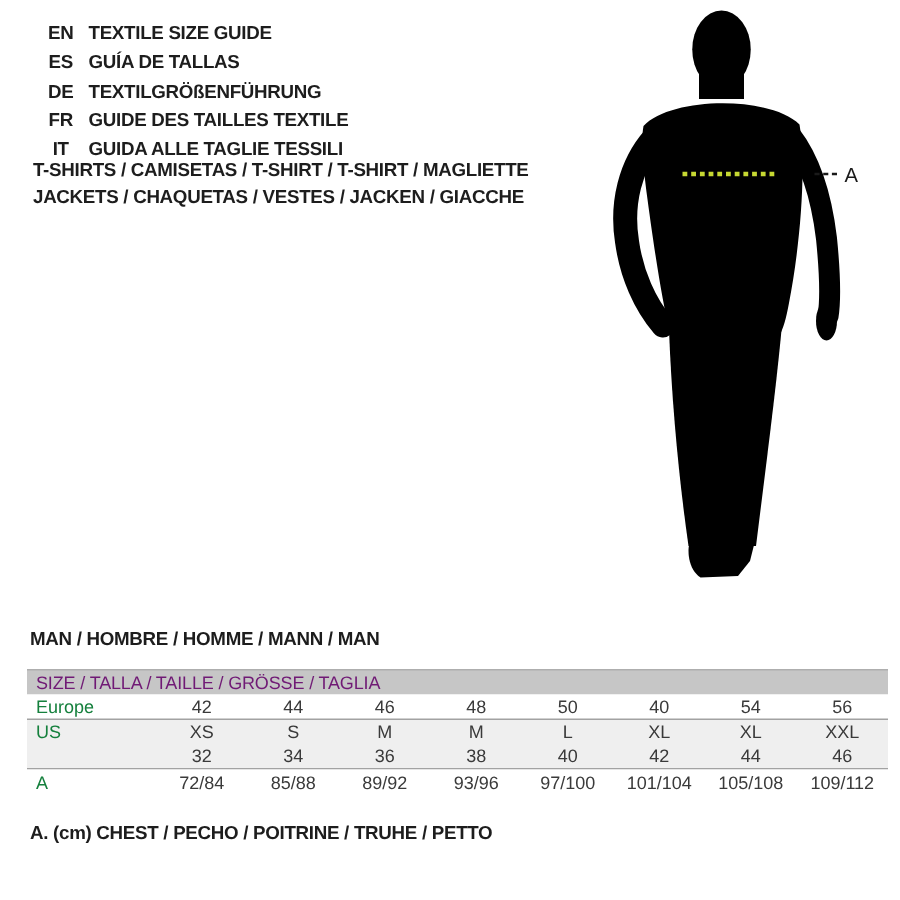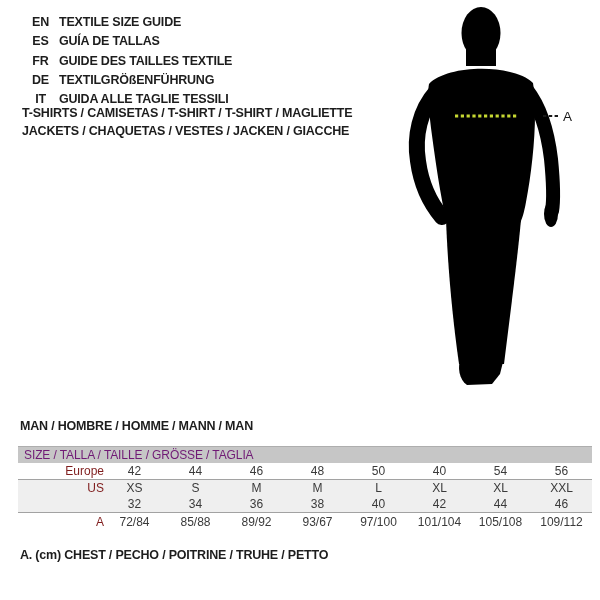--- a/index.html
+++ b/index.html
@@ -23,21 +23,21 @@
   .figure-wrap svg{display:block;width:202px;height:410px;}
   
   .man-label{position:absolute;left:20px;top:419px;font-size:12.5px;font-weight:700;letter-spacing:-0.2px;}
   
   .size-table{position:absolute;left:18px;top:446px;width:574px;font-size:12px;color:#3a3a3a;}
   .t-header{
     height:16px;line-height:16px;background:#c6c6c6;border-top:1px solid #aeaeae;
     padding-left:6px;color:#701a75;font-size:12px;letter-spacing:-0.1px;
   }
   .t-row{display:grid;grid-template-columns:86px repeat(8,1fr);align-items:center;height:16px;}
-  .t-row .lbl{padding-left:6px;text-align:right;color:#7f1d1d;}
+  .t-row .lbl{padding-left:6px;text-align:left;color:#15803d;}
   .t-row .val{text-align:center;}
   .row-europe{background:#ffffff;border-bottom:1px solid #a2a2a2;}
   .row-us{background:#efefef;}
   .row-usnum{background:#efefef;border-bottom:1px solid #a2a2a2;}
   .row-a{background:#ffffff;height:17px;}
   
   .footnote{position:absolute;left:20px;top:548px;font-size:12.5px;font-weight:700;letter-spacing:-0.2px;}
 </style>
 </head>
 <body>
@@ -45,26 +45,26 @@
 <div class="lang-list">
   <div class="lang-row">
     <span class="lang-code">EN</span>
     <span class="lang-label">TEXTILE SIZE GUIDE</span>
   </div>
   <div class="lang-row">
     <span class="lang-code">ES</span>
     <span class="lang-label">GUÍA DE TALLAS</span>
   </div>
   <div class="lang-row">
+    <span class="lang-code">DE</span>
+    <span class="lang-label">TEXTILGRÖßENFÜHRUNG</span>
+  </div>
+  <div class="lang-row">
     <span class="lang-code">FR</span>
     <span class="lang-label">GUIDE DES TAILLES TEXTILE</span>
-  </div>
-  <div class="lang-row">
-    <span class="lang-code">DE</span>
-    <span class="lang-label">TEXTILGRÖßENFÜHRUNG</span>
   </div>
   <div class="lang-row">
     <span class="lang-code">IT</span>
     <span class="lang-label">GUIDA ALLE TAGLIE TESSILI</span>
   </div>
 </div>
 
 <div class="categories">
   <div class="cat-line">T-SHIRTS / CAMISETAS / T-SHIRT / T-SHIRT / MAGLIETTE</div>
   <div class="cat-line">JACKETS / CHAQUETAS / VESTES / JACKEN / GIACCHE</div>
@@ -146,21 +146,21 @@
     <span class="val">42</span>
     <span class="val">44</span>
     <span class="val">46</span>
   </div>
 
   <div class="t-row row-a">
     <span class="lbl">A</span>
     <span class="val">72/84</span>
     <span class="val">85/88</span>
     <span class="val">89/92</span>
-    <span class="val">93/67</span>
+    <span class="val">93/96</span>
     <span class="val">97/100</span>
     <span class="val">101/104</span>
     <span class="val">105/108</span>
     <span class="val">109/112</span>
   </div>
 </div>
 
 <div class="footnote">A. (cm) CHEST / PECHO / POITRINE / TRUHE / PETTO</div>
 
 </body></html>

